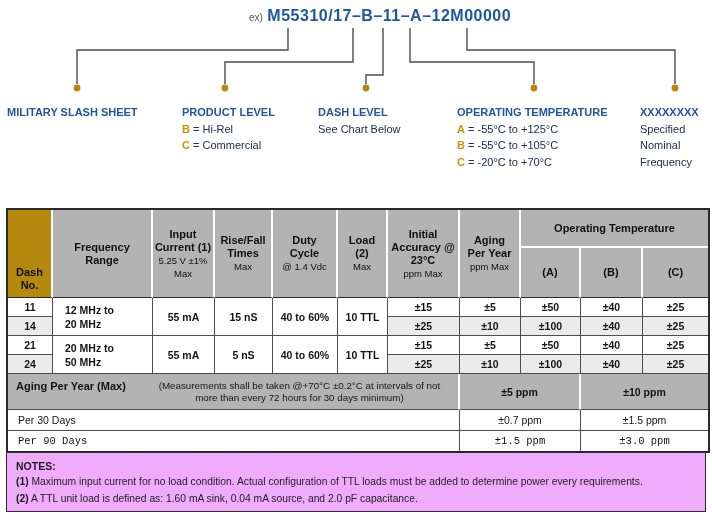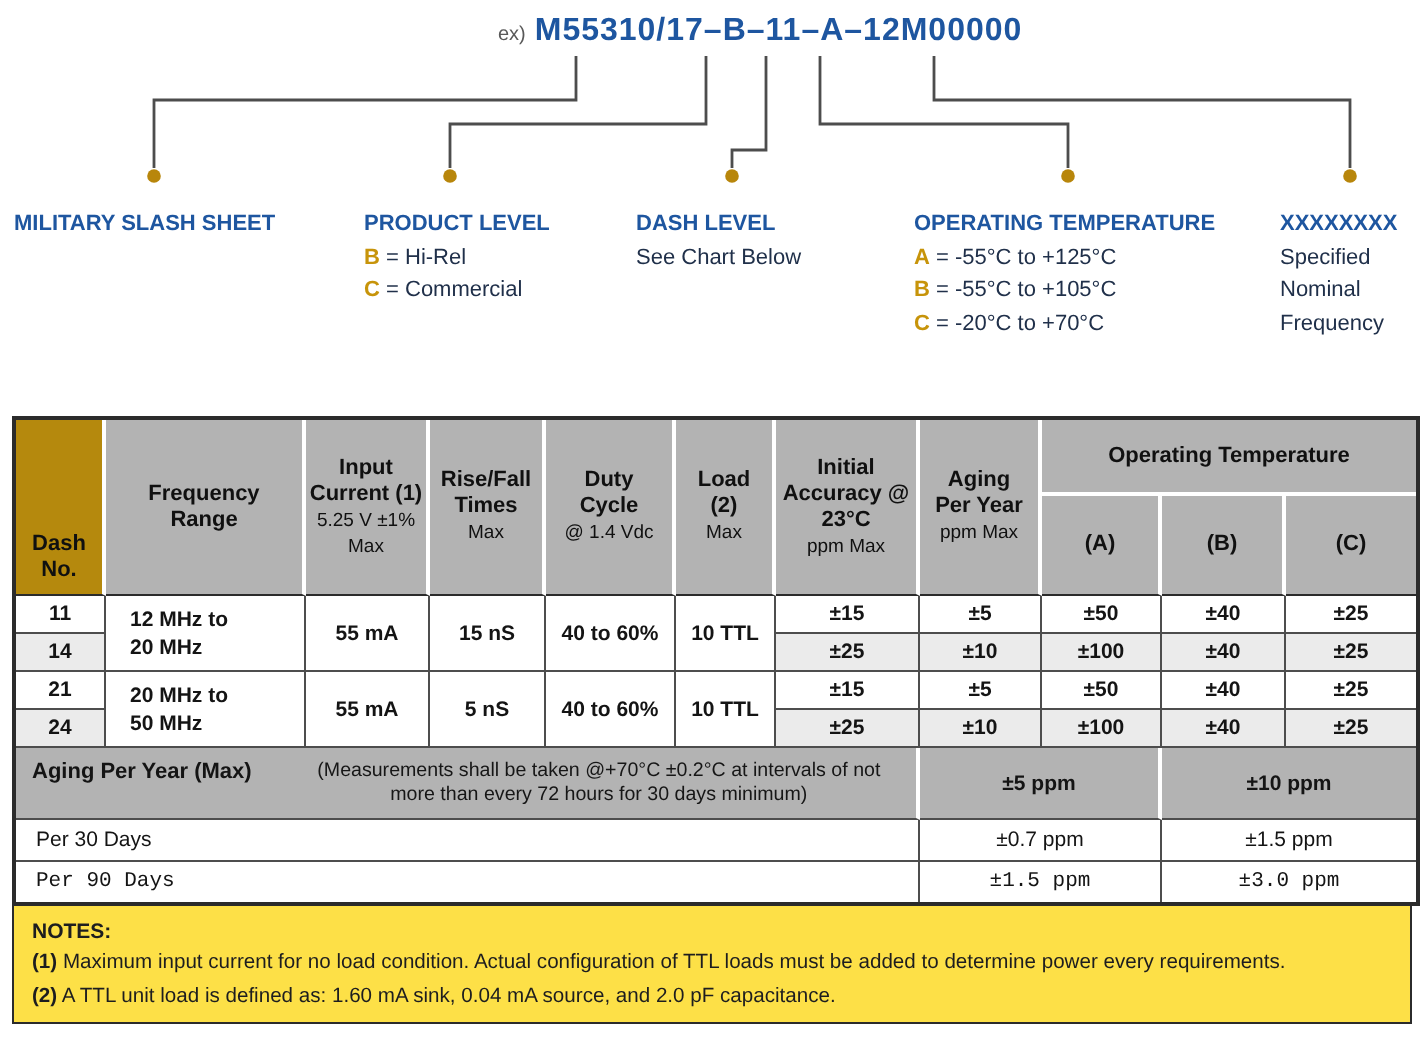--- a/index.html
+++ b/index.html
@@ -49,21 +49,21 @@
   #spec-table td.agingbar.tlast { border-right:none; }
   .aging-flex { display:flex; align-items:flex-start; padding:2px 6px 2px 8px; }
   .aging-label { font-weight:bold; font-size:11px; white-space:nowrap; }
   .aging-note { flex:1; font-weight:normal; font-size:9.8px; line-height:12px; text-align:center; padding-left:21px; color:#161616; }
   .ppmhead { font-size:11px; font-weight:bold; }
   #spec-table td.perlabel { text-align:left; padding-left:10px; font-weight:normal; }
   #spec-table td.perval { font-weight:normal; }
   #spec-table tr.lastrow td { border-bottom:none;font-family:Liberation Mono, monospace; }
   
   #notes-box { position:absolute; left:6px; top:452px; width:700px; height:60px;
-               border:1.5px solid #2b2b2b; background:#fde047; padding:5px 9px; }
+               border:1.5px solid #2b2b2b; background:#f0abfc; padding:5px 9px; }
   #notes-box .ntitle { font-size:10.5px; font-weight:bold; line-height:16px; }
   #notes-box .nitem  { font-size:10.3px; line-height:16.5px; white-space:nowrap; }
   #notes-box .nnum   { font-weight:bold; }
 </style>
 </head>
 <body>
 
 <div id="screen">
 
   <div id="pn-line">

